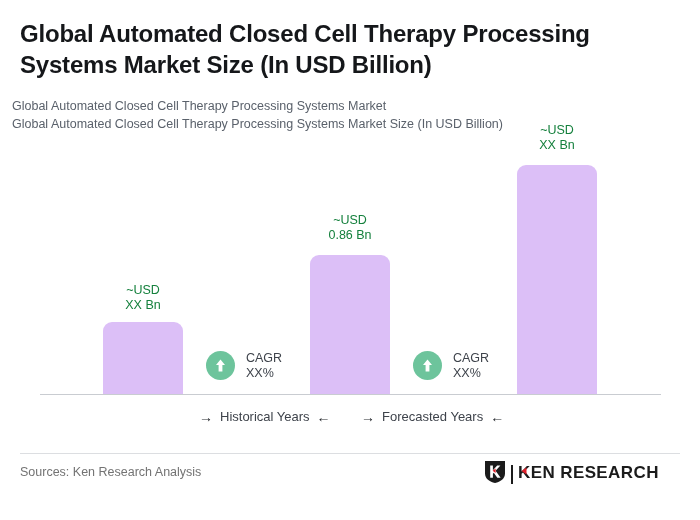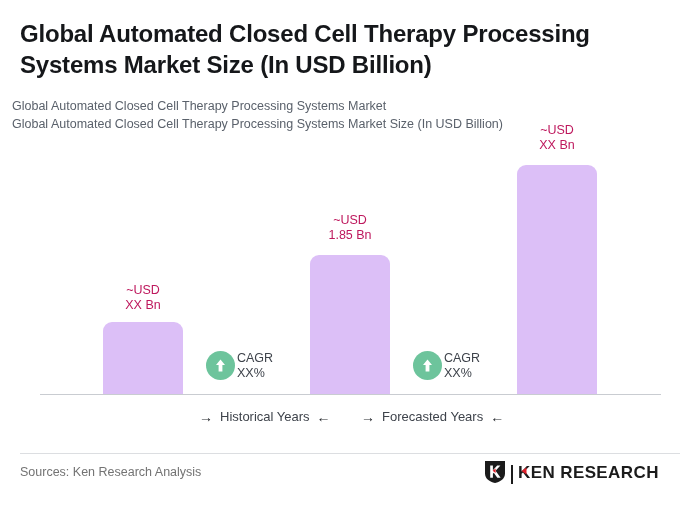--- a/index.html
+++ b/index.html
@@ -80,34 +80,34 @@
   .bar.b1 { left: 103px; height: 72px; }
   .bar.b2 { left: 310px; height: 139px; }
   .bar.b3 { left: 517px; height: 229px; }
 
   .bar-label {
     position: absolute;
     width: 120px;
     text-align: center;
     font-size: 12.5px;
     line-height: 14.5px;
-    color: #be185d;
+    color: #15803d;
   }
   .bar-label.l1 { left: 83px;  top: 163px; }
   .bar-label.l2 { left: 290px; top: 93px;  }
   .bar-label.l3 { left: 497px; top: 3px;   }
 
   .bar-label .ln { display: block; white-space: nowrap; }
 
   
   .cagr {
     position: absolute;
     display: flex;
     align-items: center;
-    gap: 2px;
+    gap: 11px;
   }
   .cagr.c1 { left: 206px; top: 231px; }
   .cagr.c2 { left: 413px; top: 231px; }
 
   .cagr-circle {
     width: 29px;
     height: 29px;
     border-radius: 50%;
     background: #6dc49c;
     display: flex;
@@ -204,21 +204,21 @@
 
     <div class="bar b1"></div>
     <div class="bar-label l1">
       <span class="ln">~USD</span>
       <span class="ln">XX Bn</span>
     </div>
 
     <div class="bar b2"></div>
     <div class="bar-label l2">
       <span class="ln">~USD</span>
-      <span class="ln">1.85 Bn</span>
+      <span class="ln">0.86 Bn</span>
     </div>
 
     <div class="bar b3"></div>
     <div class="bar-label l3">
       <span class="ln">~USD</span>
       <span class="ln">XX Bn</span>
     </div>
 
     <div class="cagr c1">
       <span class="cagr-circle">

